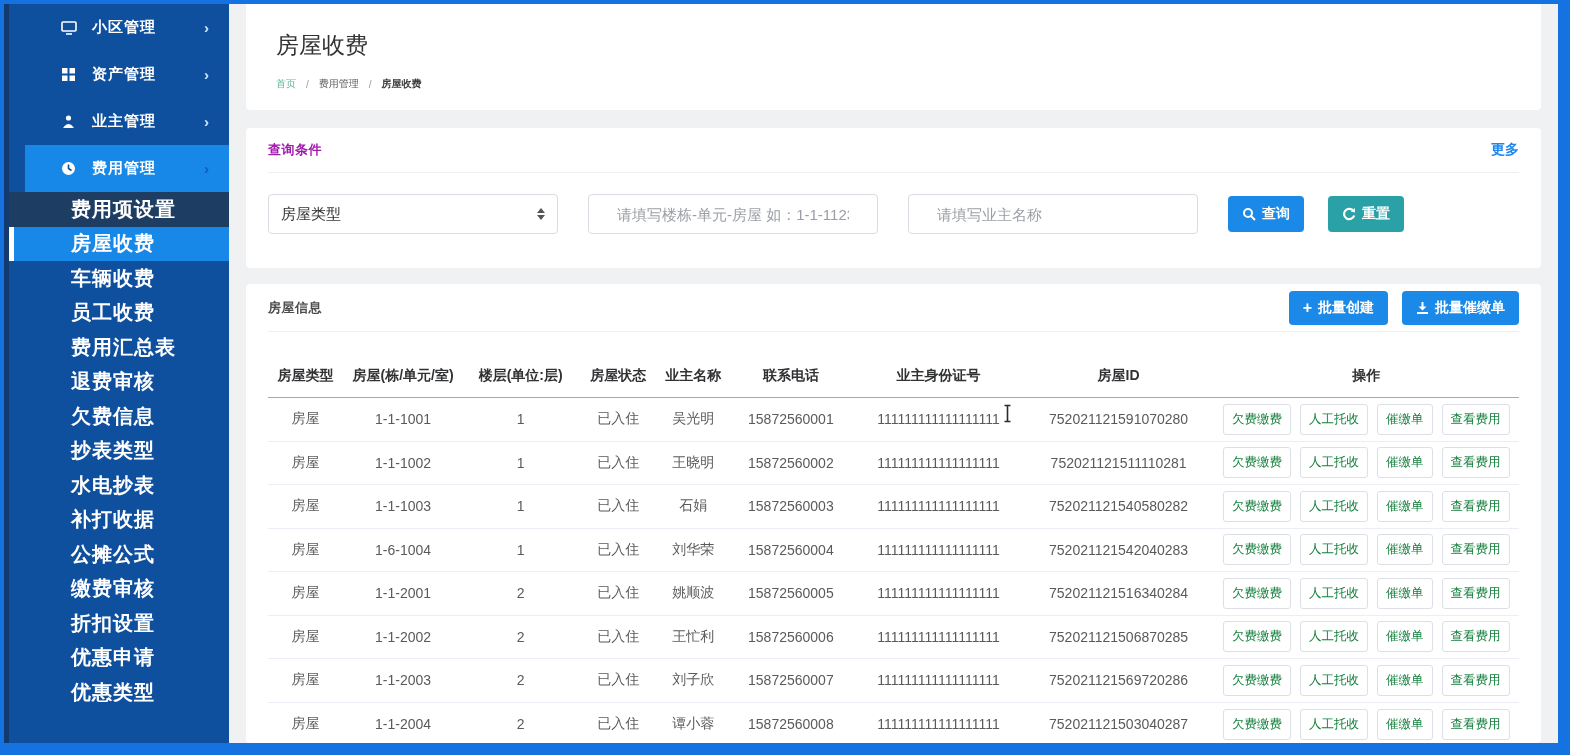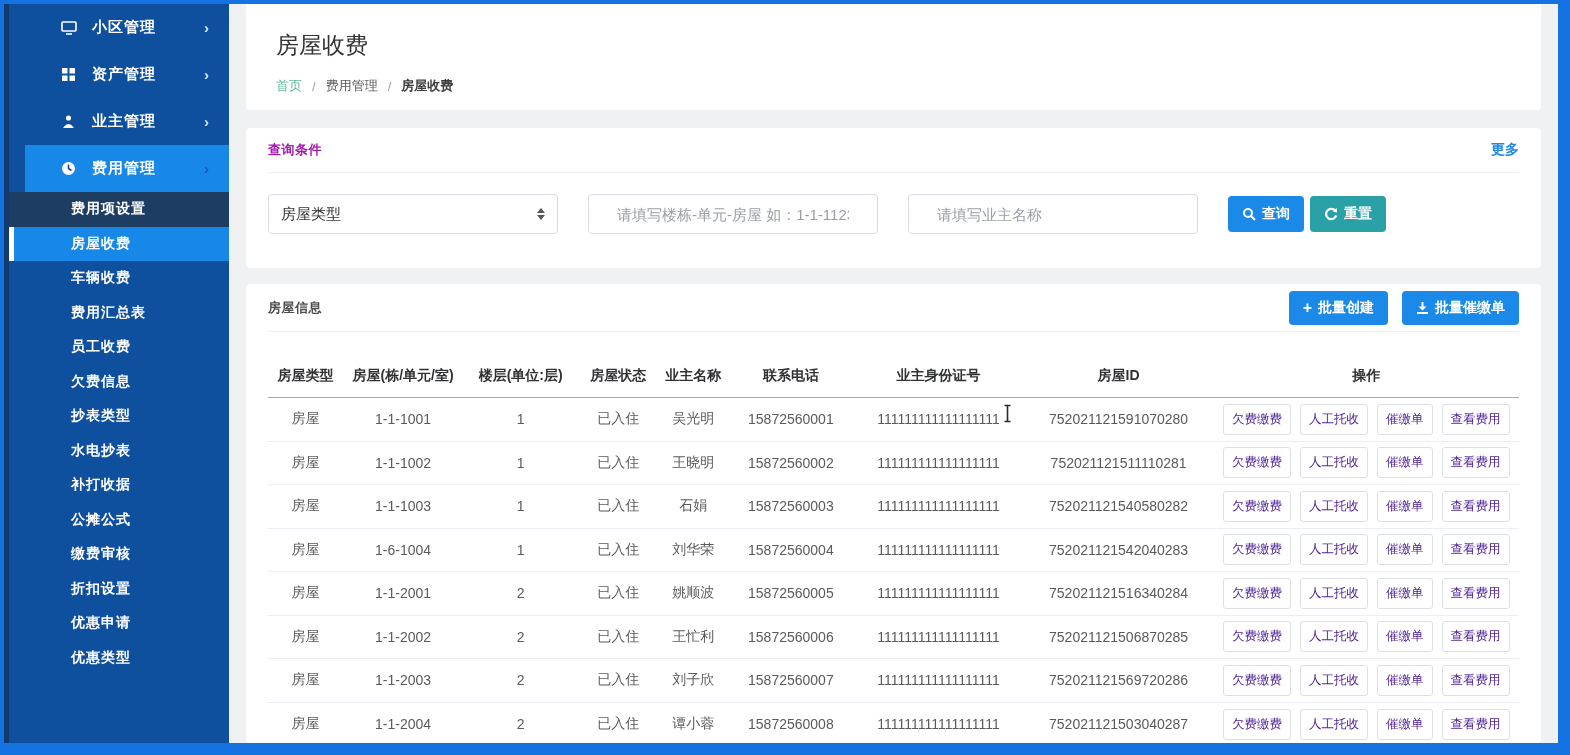--- a/index.html
+++ b/index.html
@@ -14,30 +14,30 @@
   .left-strip{width:5px;background:var(--strip);flex:none;}
   
   .sidebar{width:220px;flex:none;background:var(--side);color:#fff;overflow:hidden;}
   .side-item{height:47px;display:flex;align-items:center;padding:0 20px 0 36px;cursor:pointer;margin-left:16px;}
   .side-item .icn{width:16px;height:16px;margin-right:15px;flex:none;display:flex;align-items:center;}
   .side-item .lbl{font-size:15px;font-weight:700;letter-spacing:1px;}
   .side-item .chev{margin-left:auto;font-size:15px;font-weight:700;color:#cfe6ff;}
   .side-item.active{background:var(--active);}
   .side-item.active .chev{color:#0d5cc0;}
   .sub-item{position:relative;height:34.5px;display:flex;align-items:center;padding-left:62px;cursor:pointer;}
-  .sub-item .lbl{font-size:14px;font-weight:700;letter-spacing:1px;}
+  .sub-item .lbl{font-size:20px;font-weight:700;letter-spacing:1px;}
   .sub-item.dark{background:var(--darkband);}
   .sub-item.selected{background:var(--active);}
   .sub-item.selected::before{content:"";position:absolute;left:0;top:0;bottom:0;width:5px;background:#fff;}
   
   .main{flex:1;display:flex;flex-direction:column;padding:0 17px;overflow:hidden;}
   .card{background:#fff;border-radius:4px;}
   .title-card{height:106px;padding:26px 30px 0;flex:none;border-radius:0 0 4px 4px;}
   .page-title{font-size:23px;color:#333;font-weight:400;}
-  .breadcrumb{margin-top:16px;font-size:13px;display:flex;align-items:center;gap:10px;}
+  .breadcrumb{margin-top:16px;font-size:10px;display:flex;align-items:center;gap:10px;}
   .bc-home{color:var(--bc-teal);cursor:pointer;}
   .bc-sep{color:#9aa0a6;}
   .bc-mid{color:#5a5a5a;}
   .bc-cur{color:#3d3d3d;font-weight:700;}
   .query-card{margin-top:18px;height:140px;flex:none;padding:0 22px;}
   .card-head{height:45px;display:flex;align-items:center;justify-content:space-between;
              border-bottom:1px solid #f0f0f0;}
   .card-head .hd{font-size:13px;font-weight:700;color:#a21caf;letter-spacing:.5px;}
   .more-link{font-size:14px;font-weight:700;color:var(--link);cursor:pointer;}
   .controls{display:flex;align-items:center;margin-top:21px;}
@@ -46,33 +46,33 @@
   .updown{margin-left:auto;display:flex;flex-direction:column;gap:2px;}
   .updown i{width:0;height:0;border-left:4px solid transparent;border-right:4px solid transparent;display:block;}
   .updown .up{border-bottom:5px solid #555;}
   .updown .dn{border-top:5px solid #555;}
   .txt-input{width:290px;height:40px;border:1px solid #d9dce3;border-radius:4px;padding:0 28px;
              font-size:15px;color:#0f766e;margin-left:30px;outline:none;}
   .txt-input::placeholder{color:#9b9ea5;}
   .btn{display:inline-flex;align-items:center;gap:6px;border:none;border-radius:4px;color:#fff;
        font-size:14px;font-weight:700;height:36px;padding:0 14px;cursor:pointer;}
   .btn-search{background:var(--accent);margin-left:30px;}
-  .btn-reset{background:var(--teal);margin-left:6px;}
+  .btn-reset{background:var(--teal);margin-left:24px;}
   .table-card{margin-top:16px;flex:1;padding:0 22px;overflow:hidden;}
   .table-head{height:48px;display:flex;align-items:center;justify-content:space-between;
               border-bottom:1px solid #f0f0f0;}
   .table-head .hd{font-size:13px;font-weight:700;color:#4d4d4d;letter-spacing:.5px;}
   .head-btns{display:flex;gap:14px;}
   .btn-blue{background:var(--accent);height:34px;}
   table{border-collapse:collapse;margin-top:25px;width:100%;table-layout:fixed;}
   th{font-size:14px;font-weight:700;color:#303133;padding:10px 2px 12px;border-bottom:1px solid #a9a9a9;text-align:center;}
   td{font-size:14px;color:#5a5a5a;text-align:center;padding:0 2px;height:43.5px;border-bottom:1px solid #ebeef5;}
   tr:last-child td{border-bottom:none;}
   .acts{display:flex;gap:9px;justify-content:center;}
-  .act-btn{background:#fff;border:1px solid #dcdfe6;border-radius:3px;color:#4c1d95;
+  .act-btn{background:#fff;border:1px solid #dcdfe6;border-radius:3px;color:#15803d;
            font-size:12.5px;padding:6px 8px;cursor:pointer;white-space:nowrap;}
   .ibeam{position:absolute;left:999px;top:400px;width:9px;height:19px;pointer-events:none;}
   svg{display:block;}
 </style>
 </head>
 <body>
 
 <div class="frame">
   <div class="left-strip"></div>
 
@@ -122,24 +122,27 @@
       <div class="sub-item dark">
         <span class="lbl">费用项设置</span>
       </div>
       <div class="sub-item selected">
         <span class="lbl">房屋收费</span>
       </div>
       <div class="sub-item">
         <span class="lbl">车辆收费</span>
       </div>
       <div class="sub-item">
+        <span class="lbl">员工收费</span>
+      </div>
+      <div class="sub-item">
         <span class="lbl">费用汇总表</span>
       </div>
       <div class="sub-item">
-        <span class="lbl">员工收费</span>
+        <span class="lbl">退费审核</span>
       </div>
       <div class="sub-item">
         <span class="lbl">欠费信息</span>
       </div>
       <div class="sub-item">
         <span class="lbl">抄表类型</span>
       </div>
       <div class="sub-item">
         <span class="lbl">水电抄表</span>
       </div>

